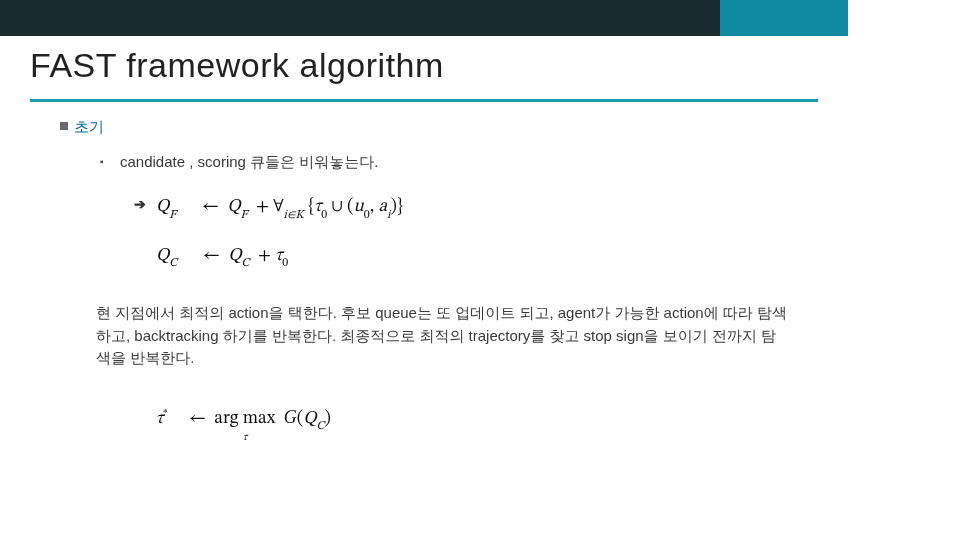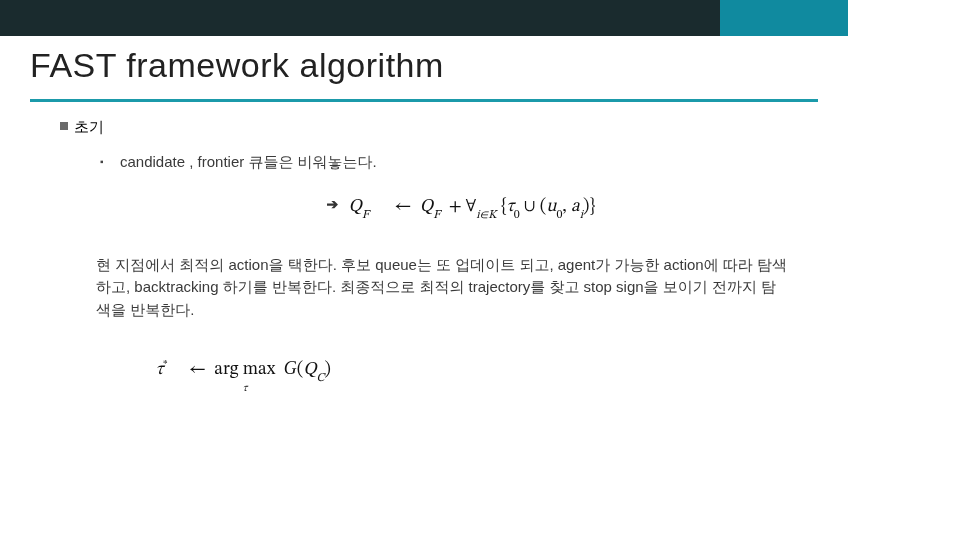--- a/index.html
+++ b/index.html
@@ -12,27 +12,27 @@
   .title { font-size: 34px; font-weight: 400; color: #222; letter-spacing: 0.5px; }
   .title-underline { height: 3px; background: #1b9aaa; margin: 8px 30px 0 30px; }
   .content { padding: 14px 60px 0 60px; color: #3a3a3a; font-size: 15px; line-height: 1.5; }
   .row { display: flex; align-items: flex-start; margin-bottom: 6px; }
   .bullet-lg { width: 14px; flex: 0 0 14px; margin-top: 6px; }
   .bullet-lg svg { display: block; }
   .bullet-sm { width: 24px; flex: 0 0 24px; text-align: left; padding-left: 4px; color: #444; }
   .bullet-sm::before { content: "▪"; font-size: 10px; position: relative; top: -2px; }
   .arrow { width: 24px; flex: 0 0 24px; text-align: left; padding-left: 2px; color: #333; font-weight: bold; }
   .arrow::before { content: "➔"; font-size: 14px; }
-  .label-init { color: #000000; font-weight: 500; }
+  .label-init { color: #0369a1; font-weight: 500; }
   .indent1 { padding-left: 36px; }
   .indent2 { padding-left: 36px; }
   .math { font-family: "Cambria Math", "STIX Two Math", "Times New Roman", serif; font-size: 18px; color: #111; white-space: nowrap; }
   .math .sub { font-size: 12px; vertical-align: sub; position: relative; top: 2px; }
   .math .sup { font-size: 11px; vertical-align: super; }
-  .math-line { margin: 20px 0 4px 0; justify-content: center; }
+  .math-line { margin: 20px 0 4px 0; }
   .gap-sm { height: 6px; }
   .gap-md { height: 14px; }
   .para { padding-left: 36px; margin-top: 14px; }
   .math-under { display: inline-block; position: relative; }
   .math-under .under { position: absolute; left: 50%; transform: translateX(-50%); top: 100%; font-size: 11px; line-height: 1; }
   .italic { font-style: italic; }
   .cal { font-family: "Brush Script MT", "Segoe Script", cursive; font-style: italic; }
 </style>
 </head>
 <body>
@@ -57,34 +57,42 @@
           </svg>
       </span>
       <span class="label-init">초기</span>
     </div>
 
     <div class="gap-sm"></div>
 
     <div class="indent1">
       <div class="row">
         <span class="bullet-sm"></span>
-        <span>candidate , frontier 큐들은 비워놓는다.</span>
+        <span>candidate , scoring 큐들은 비워놓는다.</span>
       </div>
 
       <div class="row indent2 math-line">
         <span class="arrow"></span>
         <span class="math">
           <span class="italic">Q</span><span class="sub italic">F</span>
           &nbsp;&nbsp;&nbsp;&nbsp;&nbsp;←&nbsp;
           <span class="italic">Q</span><span class="sub italic">F</span>
           &nbsp;+&nbsp;∀<span class="sub italic">i∈K</span>
           {<span class="italic">τ</span><span class="sub">0</span>&nbsp;∪&nbsp;(<span class="italic">u</span><span class="sub">0</span>,&nbsp;<span class="italic">a</span><span class="sub italic">i</span>)}
         </span>
       </div>
 
+      <div class="row indent2 math-line" style="padding-left:60px;">
+        <span class="math">
+          <span class="italic">Q</span><span class="sub italic">C</span>
+          &nbsp;&nbsp;&nbsp;&nbsp;&nbsp;←&nbsp;
+          <span class="italic">Q</span><span class="sub italic">C</span>
+          &nbsp;+&nbsp;<span class="italic">τ</span><span class="sub">0</span>
+        </span>
+      </div>
 
       <div class="gap-md"></div>
 
 
     </div>
 
     <div class="para">현 지점에서 최적의 action을 택한다. 후보 queue는 또 업데이트 되고, agent가 가능한 action에 따라 탐색하고, backtracking 하기를 반복한다. 최종적으로 최적의 trajectory를 찾고 stop sign을 보이기 전까지 탐색을 반복한다.</div>
 
     <div class="gap-md"></div>
 

